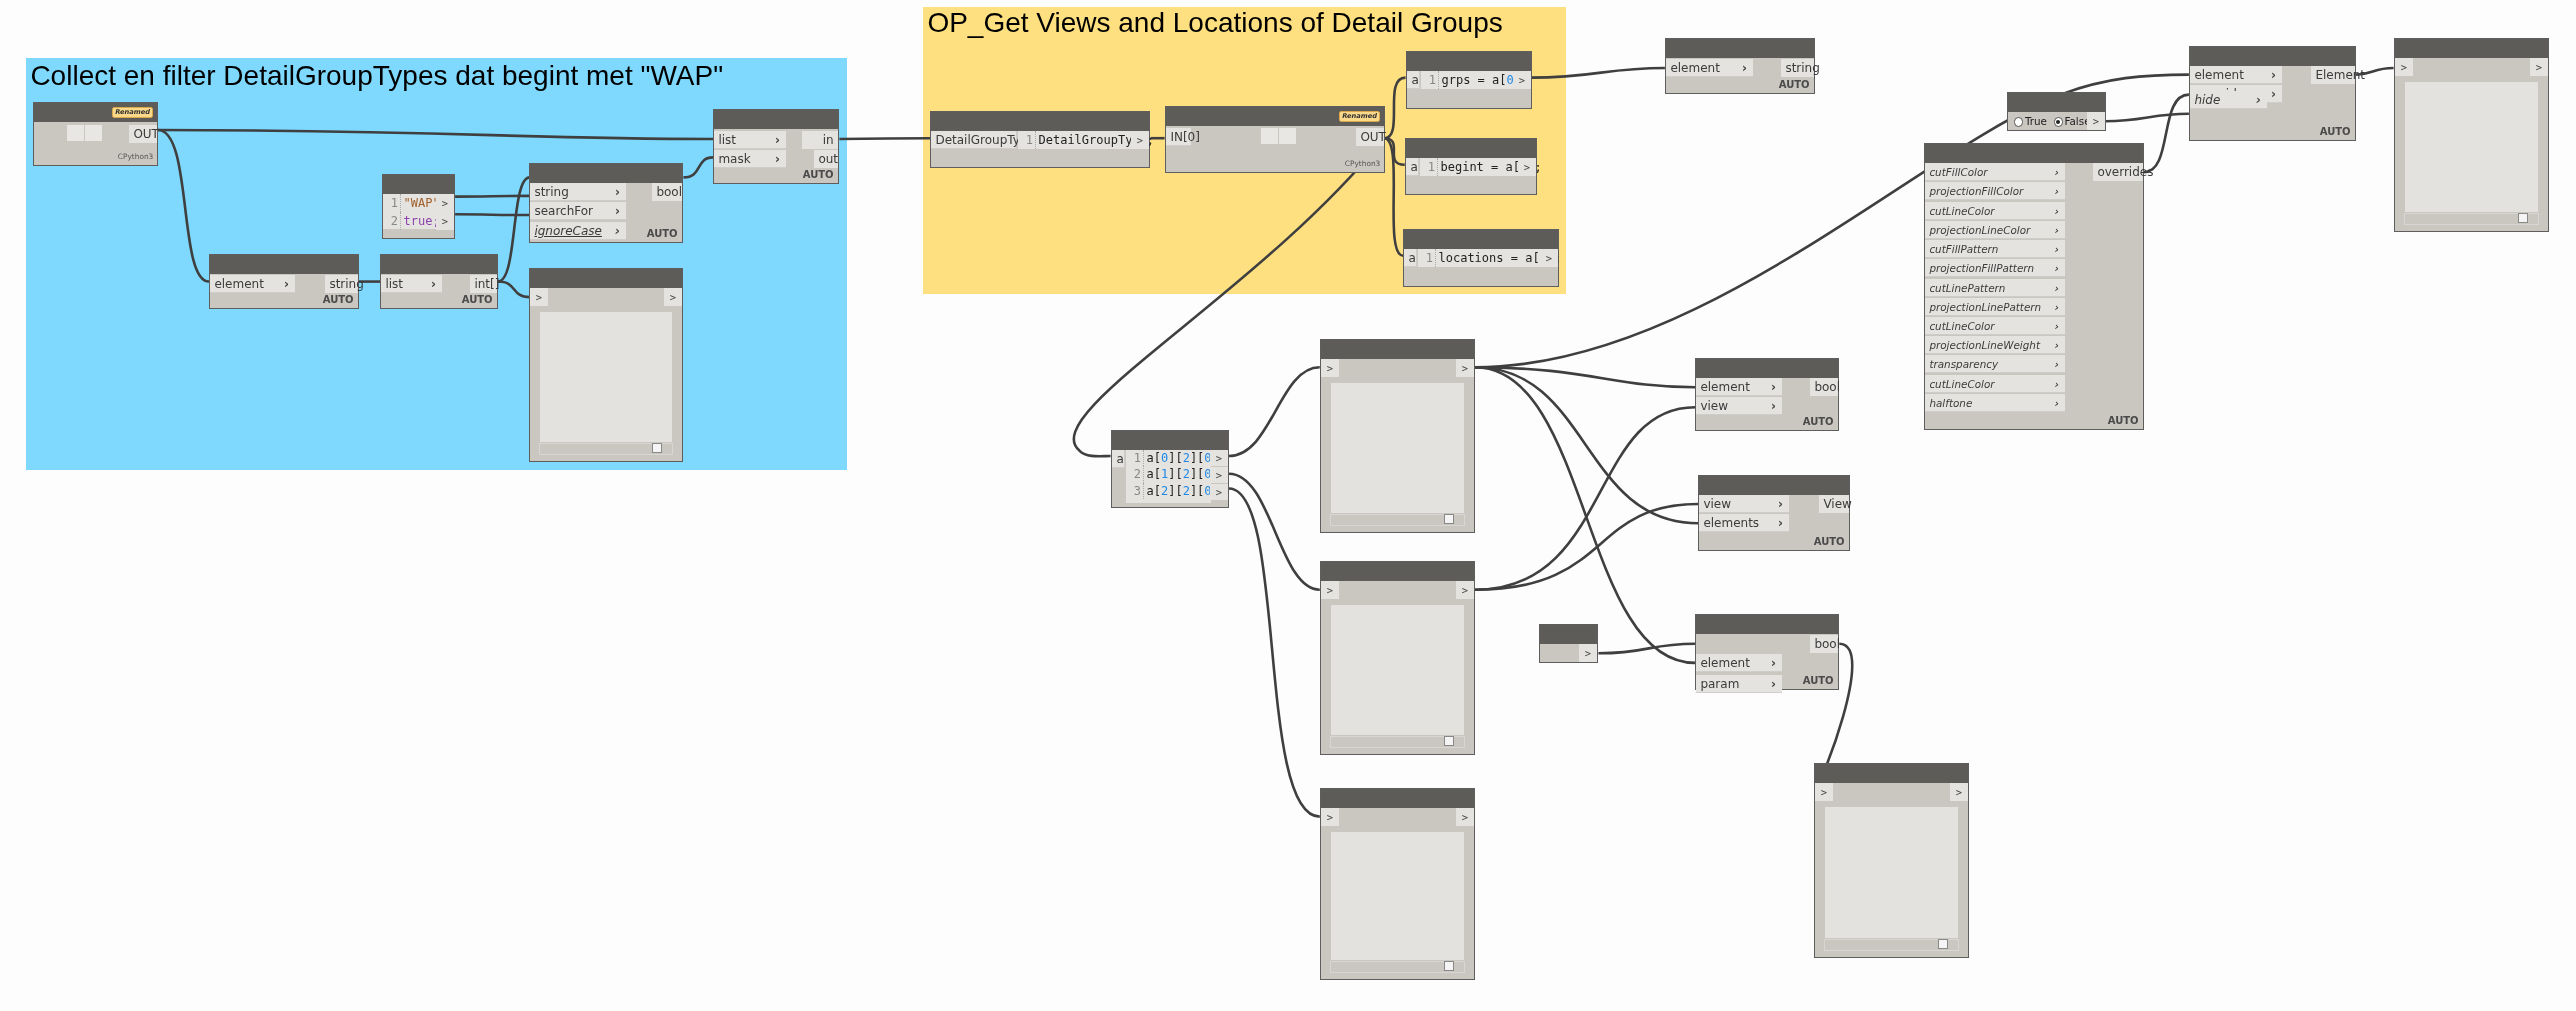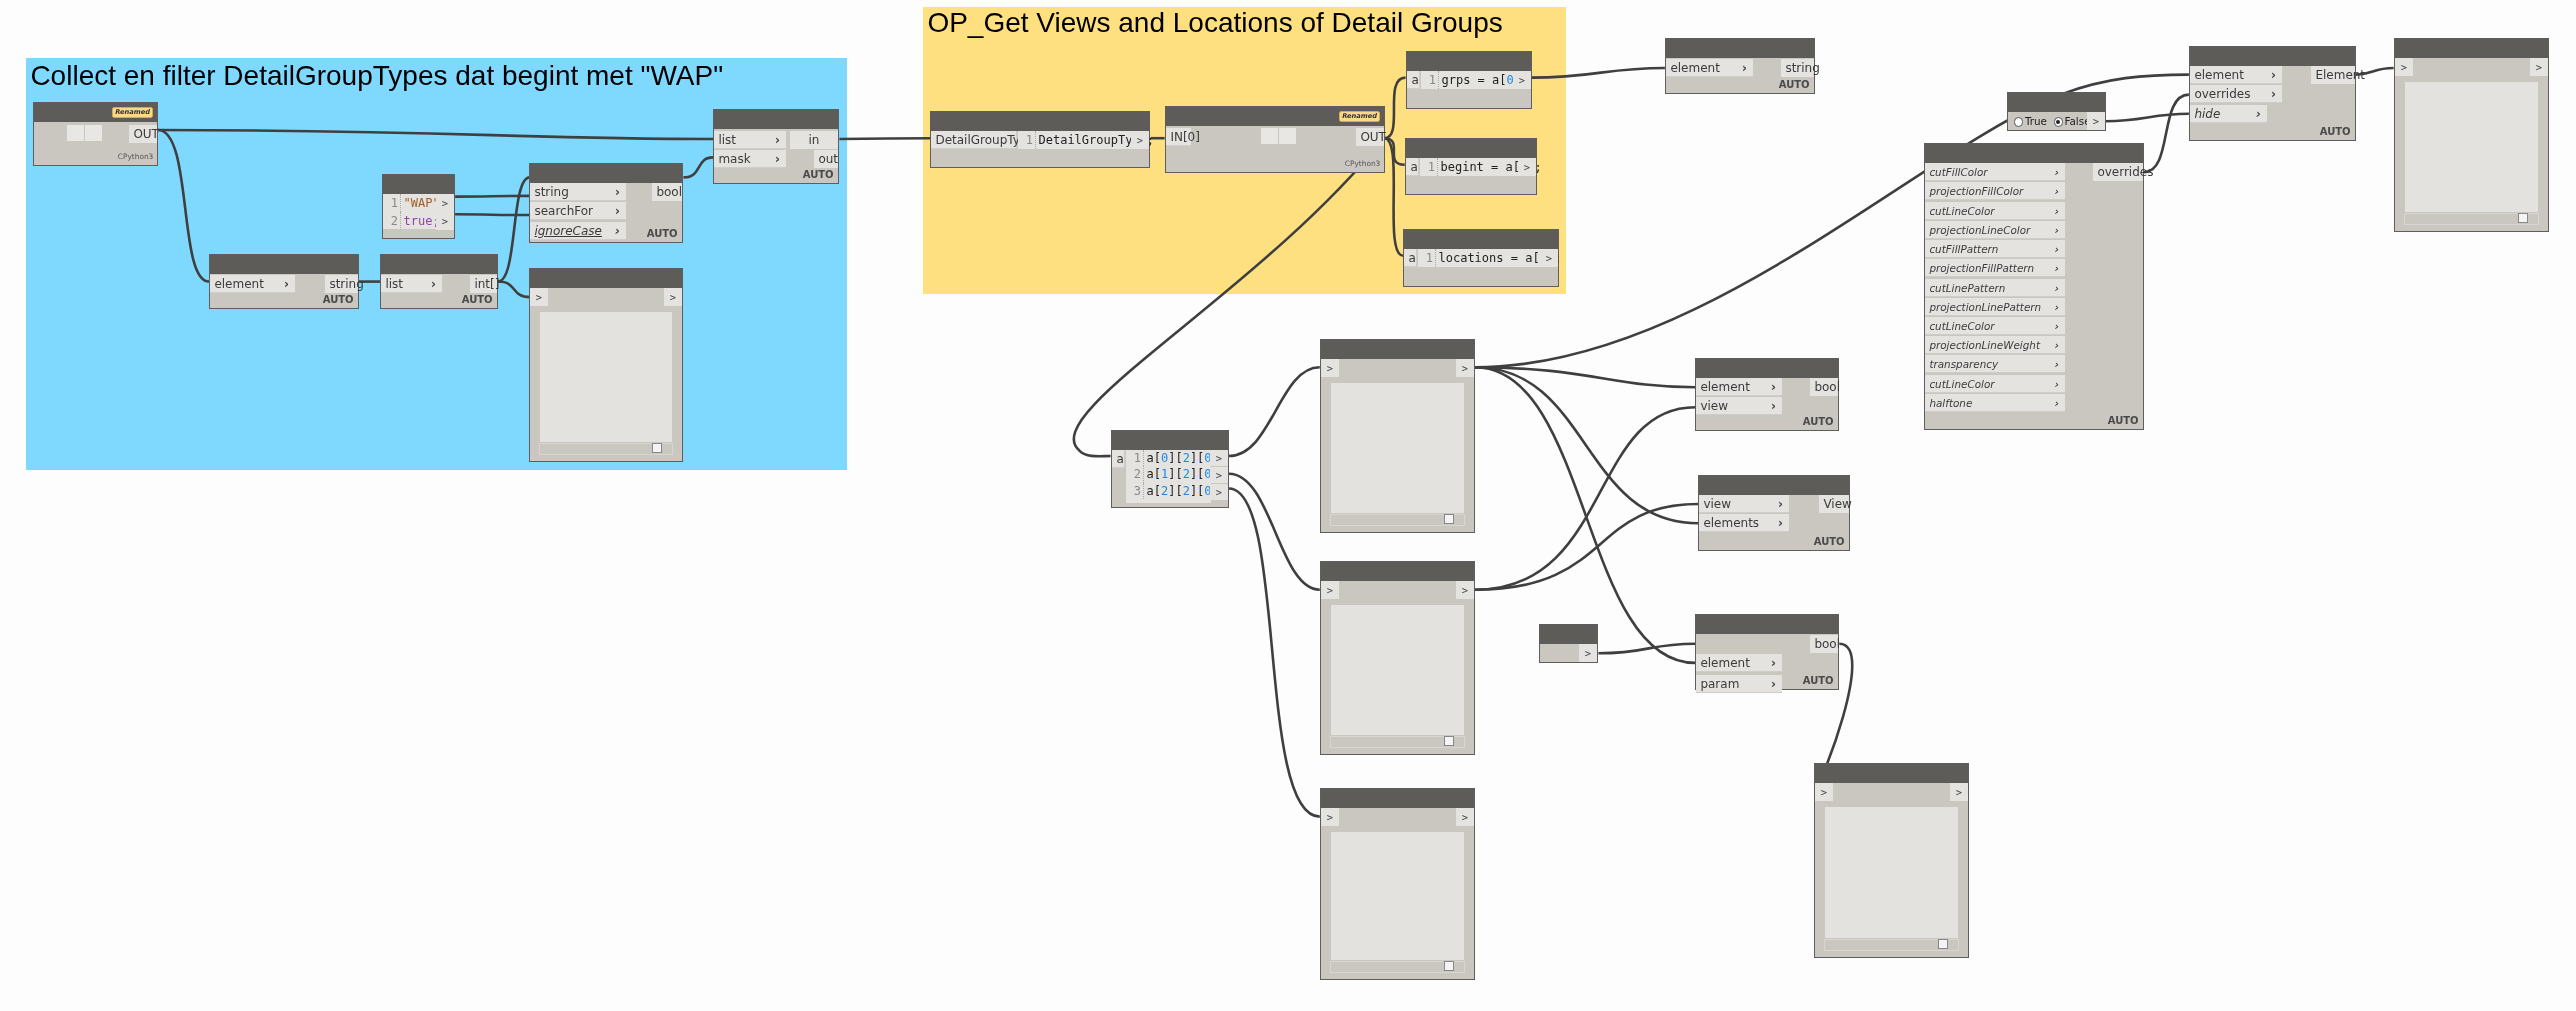--- a/index.html
+++ b/index.html
@@ -128,21 +128,21 @@
   <div class="watch-area" style="top:43px;bottom:19px;"></div>
   <div class="watch-foot">
       <div class="resize"></div>
     </div>
 </div>
 
 <div class="node" style="left:713px;top:109px;width:126px;height:75px;">
   <div class="hdr"></div>
   <div class="port in" style="top:21px;width:72px;"><span>list</span><span class="chev">›</span></div>
   <div class="port in" style="top:40px;width:72px;"><span>mask</span><span class="chev">›</span></div>
-  <div class="port out" style="top:21px;width:48px;text-align:center;">in</div>
+  <div class="port out" style="top:21px;width:36px;text-align:right;">in</div>
   <div class="port out" style="top:40px;width:24px;text-align:left;">out</div>
   <div class="auto">AUTO</div>
 </div>
 
 <div class="node" style="left:930px;top:111px;width:220px;height:57px;">
   <div class="hdr"></div>
   <div class="port in" style="top:19px;width:86px;border-right:0.7px solid #cfcdc9;">DetailGroupType</div>
   <div class="code" style="left:87px;top:19px;width:115px;height:18px;"><span class="ln">1</span><span>DetailGroupType;</span></div>
   <div class="gt" style="right:0;top:19px;">&gt;</div>
 </div>
@@ -191,21 +191,21 @@
     <span><span class="radio"></span><span>True</span></span>
     &nbsp;<span><span class="radio on"></span><span>False</span></span>
   </div>
   <div class="gt" style="right:0;top:19px;">&gt;</div>
 </div>
 
 <div class="node" style="left:2189px;top:46px;width:167px;height:95px;">
   <div class="hdr"></div>
   <div class="port in" style="top:19px;width:92px;"><span>element</span><span class="chev">›</span></div>
   <div class="port in" style="top:38px;width:92px;"><span>overrides</span><span class="chev">›</span></div>
-  <div class="port in it" style="top:58px;width:77px;"><span>hide</span><span class="chev">›</span></div>
+  <div class="port in it" style="top:44px;width:77px;"><span>hide</span><span class="chev">›</span></div>
   <div class="port out" style="top:19px;width:44px;">Element</div>
   <div class="auto">AUTO</div>
 </div>
 
 <div class="node" style="left:2394px;top:38px;width:155px;height:194px;">
   <div class="hdr"></div>
   <div class="gt" style="left:0;top:19px;">&gt;</div>
   <div class="gt" style="right:0;top:19px;">&gt;</div>
   <div class="watch-area" style="top:43px;bottom:19px;"></div>
   <div class="watch-foot">

